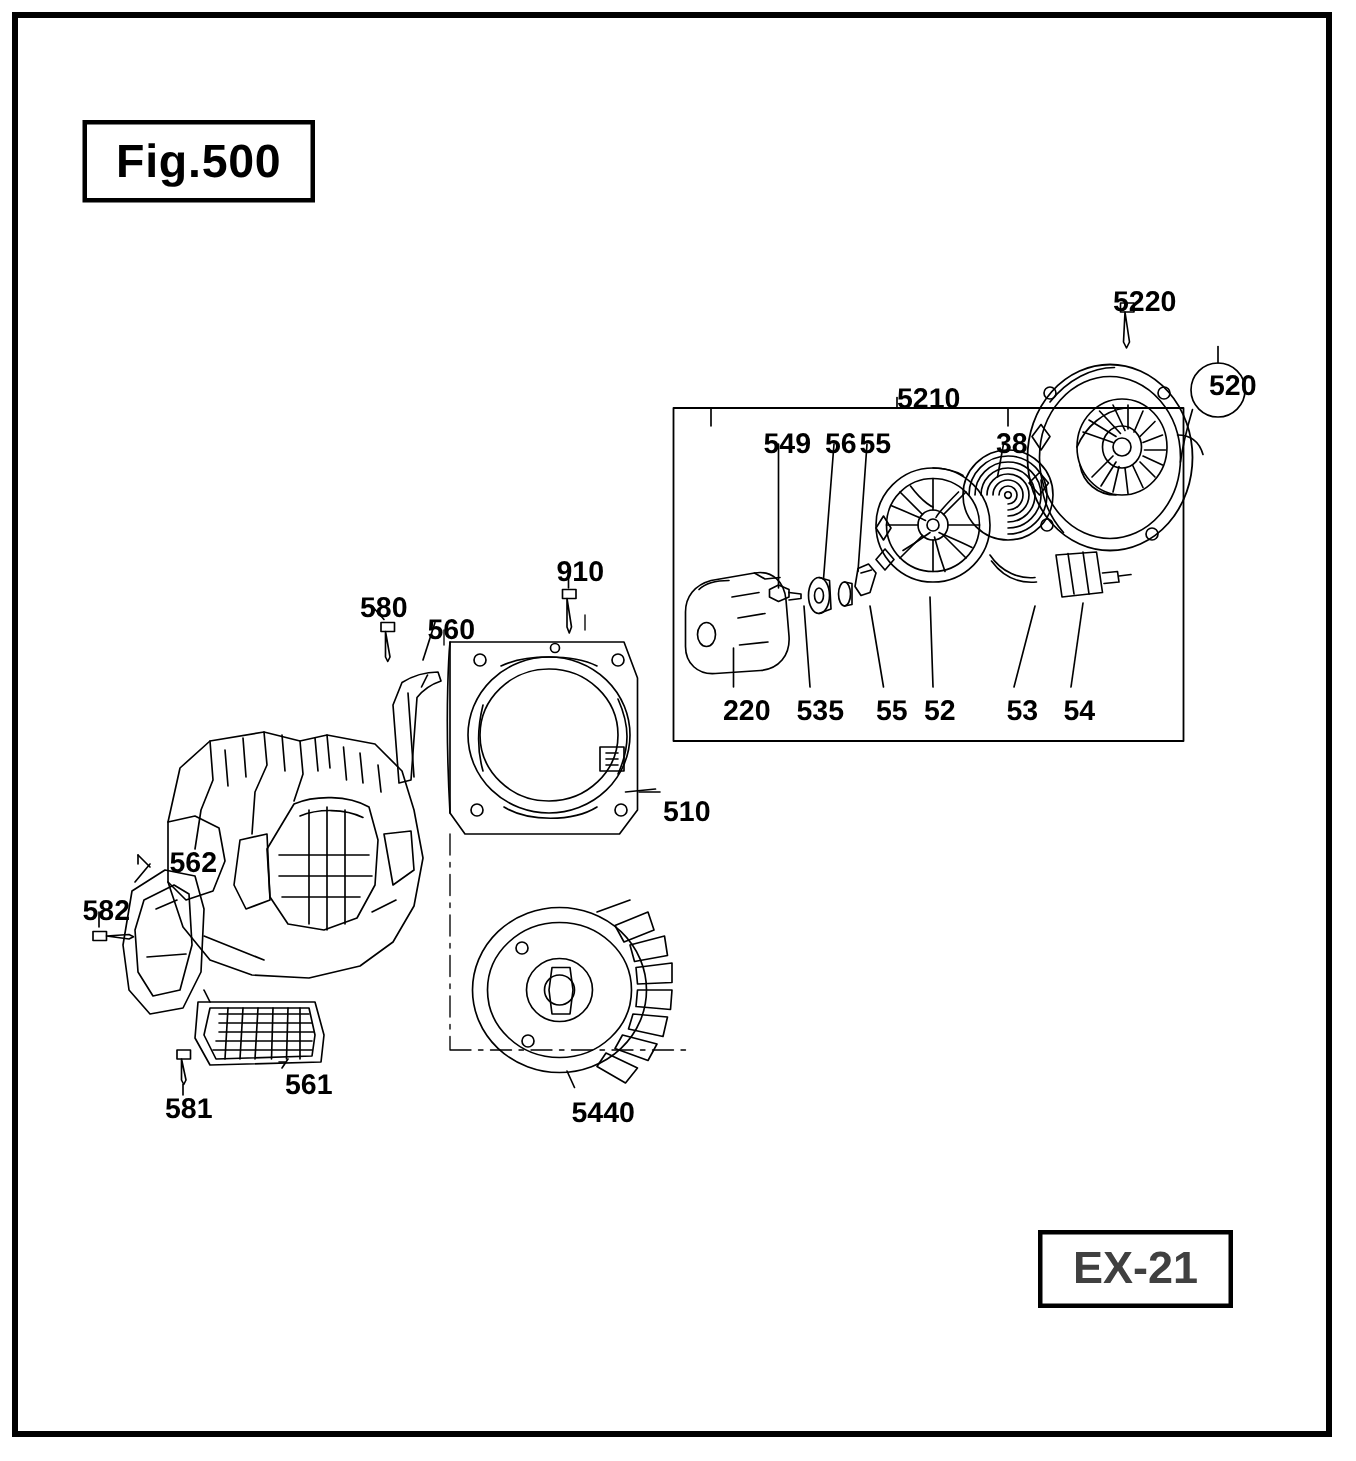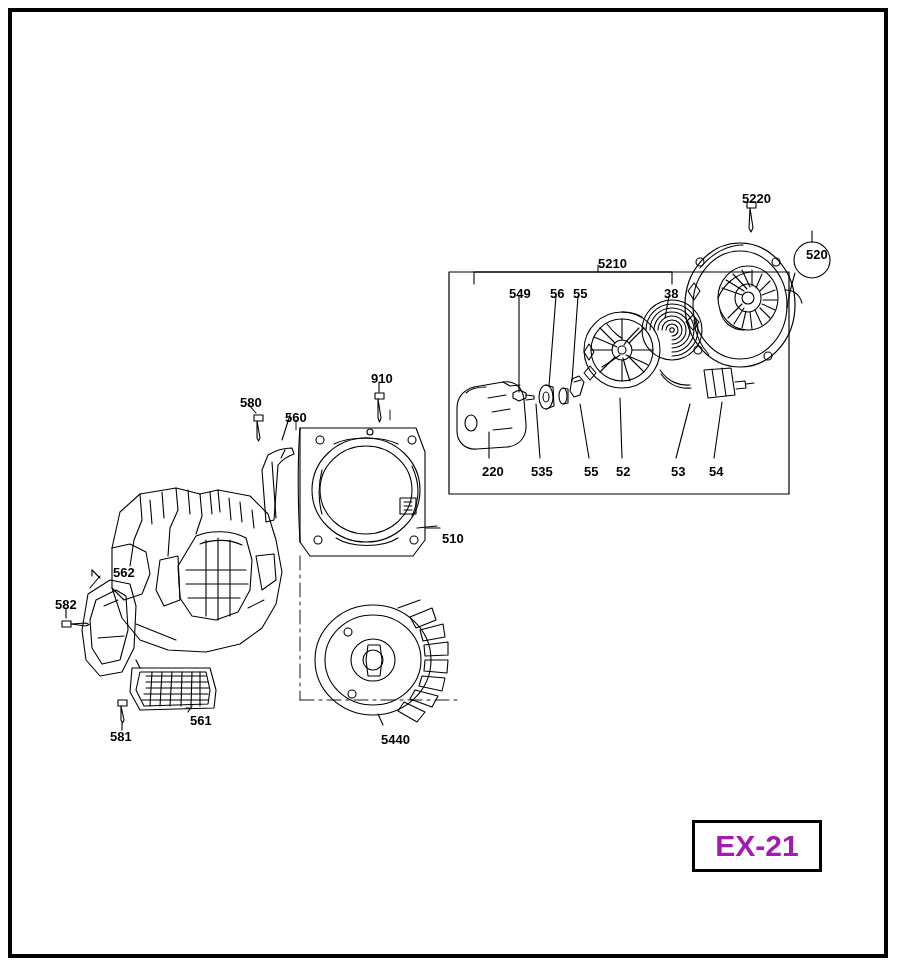--- a/index.html
+++ b/index.html
@@ -52,25 +52,25 @@
     height: 52px;
     border: 3px solid #000000;
     box-sizing: border-box;
     display: flex;
     align-items: center;
     justify-content: center;
   }
   .ex-box span {
     font-size: 30px;
     font-weight: bold;
-    color: #a21caf;
+    color: #404040;
   }
   .label {
     position: absolute;
-    font-size: 13px;
+    font-size: 19px;
     font-weight: bold;
     color: #000000;
     white-space: nowrap;
     line-height: 1;
   }
   #art {
     position: absolute;
     left: 0;
     top: 0;
     width: 904px;
@@ -78,20 +78,23 @@
     pointer-events: none;
   }
 </style>
 </head>
 <body>
 
 <div id="page">
 
   <div id="frame"></div>
 
+  <div class="fig-box">
+    <span>Fig.500</span>
+  </div>
 
   <div class="ex-box">
     <span>EX-21</span>
   </div>
 
   <svg id="art" viewBox="0 0 904 974" xmlns="http://www.w3.org/2000/svg">
     <g fill="none" stroke="#000000" stroke-width="1.1" stroke-linecap="round" stroke-linejoin="round">
 
       <rect x="449" y="272" width="340" height="222" stroke-width="1.2"></rect>
 

